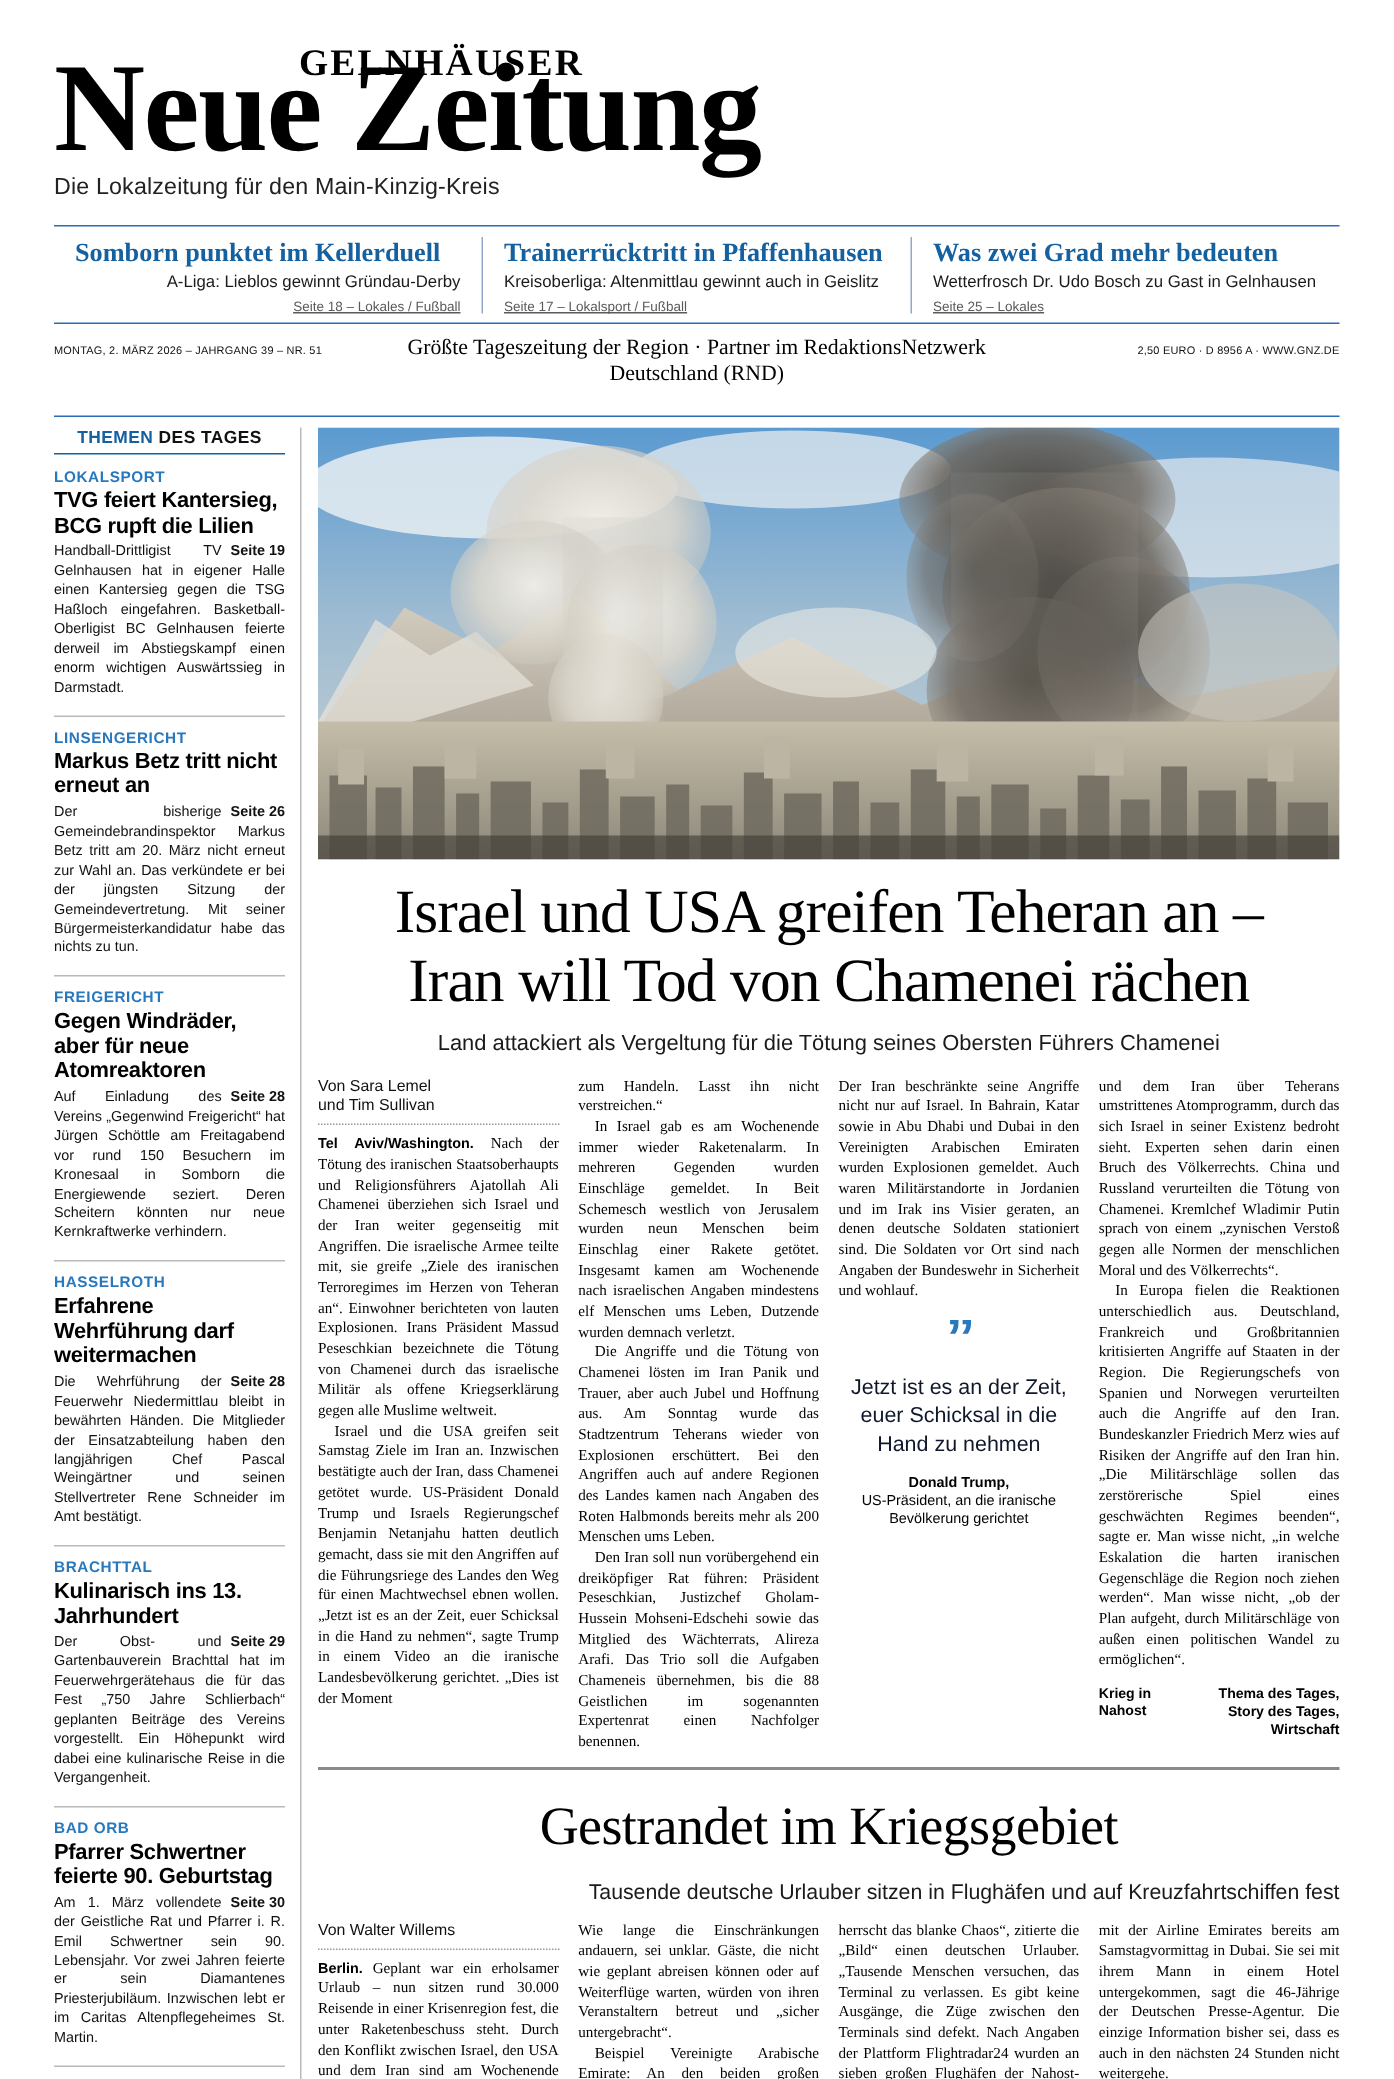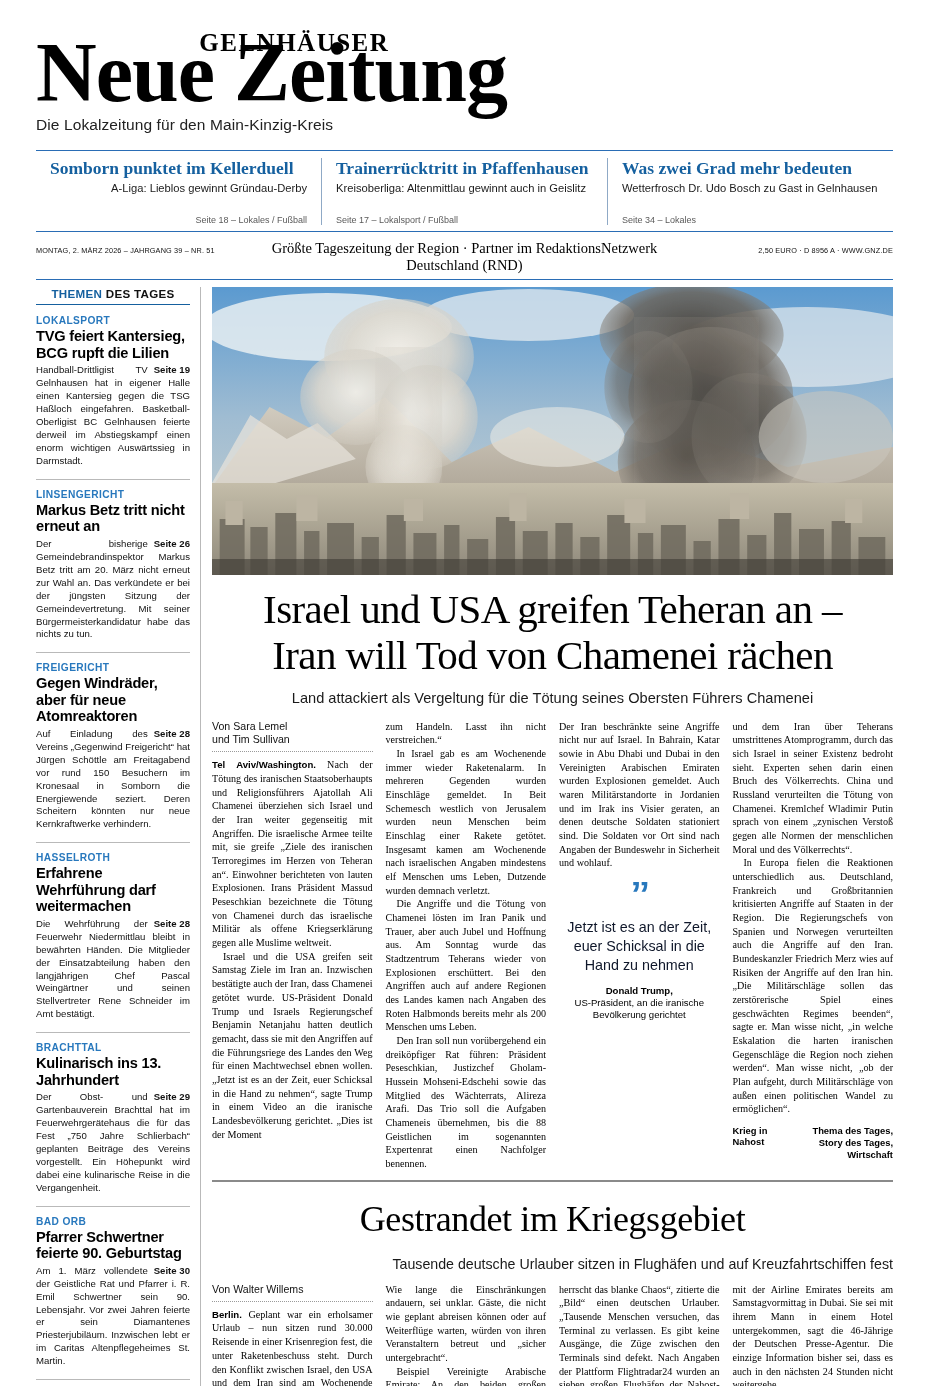--- a/index.html
+++ b/index.html
@@ -90,30 +90,31 @@
     margin-bottom: 3px;
   }
   .t-sub {
     font-size: 11.2px;
     color: #1b1b1b;
     line-height: 1.25;
   }
   .t-page {
     font-size: 9px;
     color: #5a5a5a;
-    margin-top: 20px;
+    margin-top: 4px;
+    text-decoration: underline;
   }
 
   
   .info-bar {
     display: flex;
     align-items: baseline;
     justify-content: space-between;
     border-bottom: 1.4px solid #2a6db5;
-    padding: 8px 0 5px 0;
+    padding: 8px 0 19px 0;
   }
   .info-left {
     font-size: 7.3px;
     letter-spacing: 0.15px;
     color: #111;
     flex: 0 0 200px;
   }
   .info-center {
     font-family: "Liberation Serif", serif;
     font-size: 14.5px;
@@ -348,21 +349,21 @@
       <div class="t-page">Seite 18 – Lokales / Fußball</div>
     </div>
     <div class="teaser">
       <div class="t-head">Trainerrücktritt in Pfaffenhausen</div>
       <div class="t-sub">Kreisoberliga: Altenmittlau gewinnt auch in Geislitz</div>
       <div class="t-page">Seite 17 – Lokalsport / Fußball</div>
     </div>
     <div class="teaser">
       <div class="t-head">Was zwei Grad mehr bedeuten</div>
       <div class="t-sub">Wetterfrosch Dr. Udo Bosch zu Gast in Gelnhausen</div>
-      <div class="t-page">Seite 34 – Lokales</div>
+      <div class="t-page">Seite 25 – Lokales</div>
     </div>
   </div>
 
   <div class="info-bar">
     <div class="info-left">MONTAG, 2. MÄRZ 2026 – JAHRGANG 39 – NR. 51</div>
     <div class="info-center">Größte Tageszeitung der Region · Partner im RedaktionsNetzwerk Deutschland (RND)</div>
     <div class="info-right">2,50 EURO · D 8956 A · WWW.GNZ.DE</div>
   </div>
 
   <div class="body-grid">

